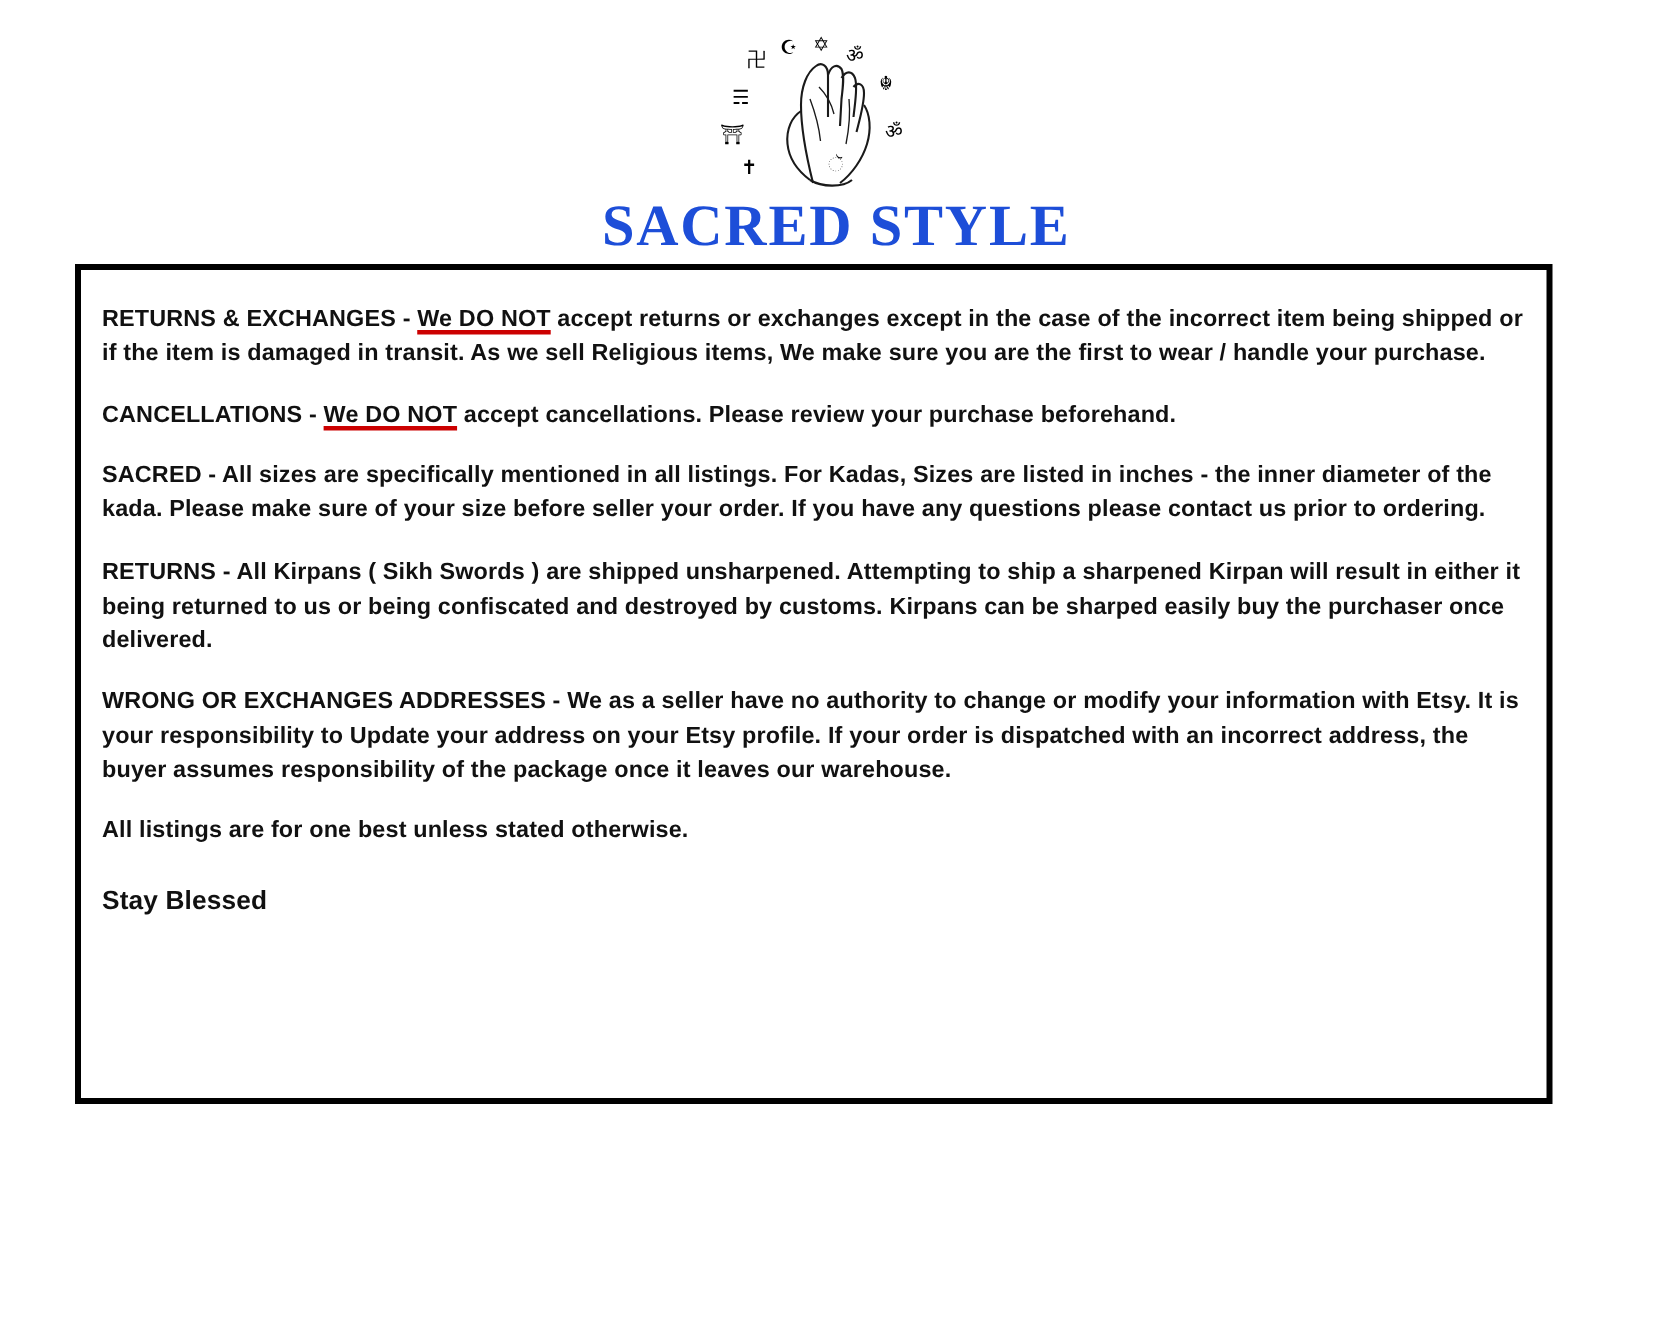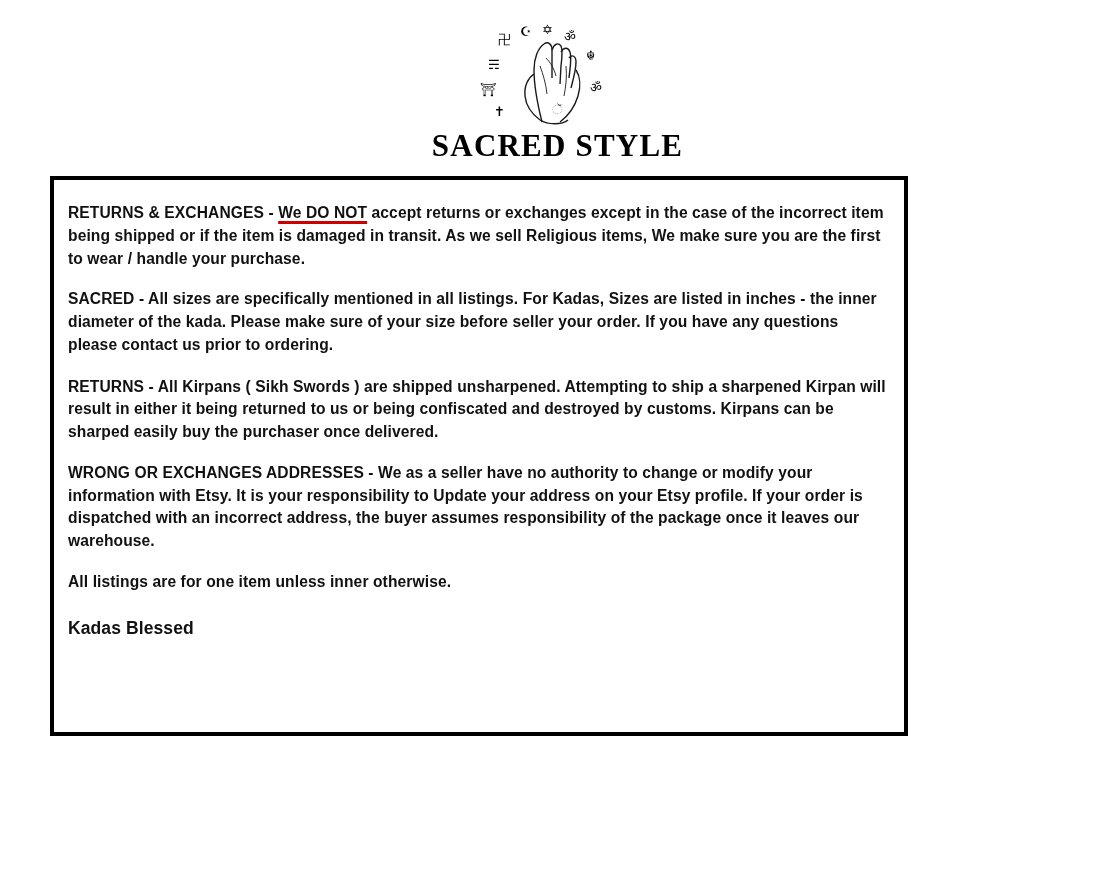--- a/index.html
+++ b/index.html
@@ -37,32 +37,32 @@
     height: 112px;
   }
 
   .logo-art svg {
     display: block;
   }
 
   .brand-name {
     font-family: "Liberation Serif", serif;
     font-weight: bold;
-    font-size: 31px;
+    font-size: 39px;
     letter-spacing: 1.2px;
     margin-top: 2px;
-    color: #000000;
+    color: #1d4ed8;
   }
 
   
   .policy-box {
     position: absolute;
     left: 50px;
     top: 176px;
-    width: 858px;
+    width: 985px;
     height: 560px;
     border: 4px solid #000000;
     box-sizing: border-box;
     background: #ffffff;
   }
 
   .policy-inner {
     padding: 22px 14px 10px 14px;
   }
 
@@ -135,34 +135,37 @@
     <div class="brand-name">SACRED STYLE</div>
   </div>
 
   <div class="policy-box">
     <div class="policy-inner">
 
       <p class="para">
         <span>RETURNS &amp; EXCHANGES</span><span> - </span><span class="emph">We DO NOT</span><span> accept returns or exchanges except in the case of the incorrect item being shipped or if the item is damaged in transit.  As we sell Religious items, We make sure you are the first to wear / handle your purchase.</span>
       </p>
 
+      <p class="para">
+        <span>CANCELLATIONS</span><span> - </span><span class="emph">We DO NOT</span><span> accept cancellations.  Please review your purchase beforehand.</span>
+      </p>
 
       <p class="para para-sizes">
         <span>SACRED</span><span> - </span><span>All sizes are specifically mentioned in all listings.  For Kadas, Sizes are listed in inches - the inner diameter of the kada.  Please make sure of your size before seller your order.  If you have any questions please contact us prior to ordering.</span>
       </p>
 
 
       <p class="para">
         <span>RETURNS</span><span> - </span><span>All Kirpans ( Sikh Swords ) are shipped unsharpened.  Attempting to ship a sharpened Kirpan will result in either it being returned to us or being confiscated and destroyed by customs.  Kirpans can be sharped easily buy the purchaser once delivered.</span>
       </p>
 
       <p class="para">
         <span>WRONG OR EXCHANGES ADDRESSES</span><span> - </span><span>We as a seller have no authority to change or modify your information with Etsy.  It is your responsibility to Update your address on your Etsy profile.  If your order is dispatched with an incorrect address, the buyer assumes responsibility of the package once it leaves our warehouse.</span>
       </p>
 
-      <p class="para">All listings are for one item unless inner otherwise.</p>
+      <p class="para">All listings are for one best unless stated otherwise.</p>
 
-      <p class="para stay">Kadas Blessed</p>
+      <p class="para stay">Stay Blessed</p>
 
     </div>
   </div>
 
 </div>
 
 </body></html>

